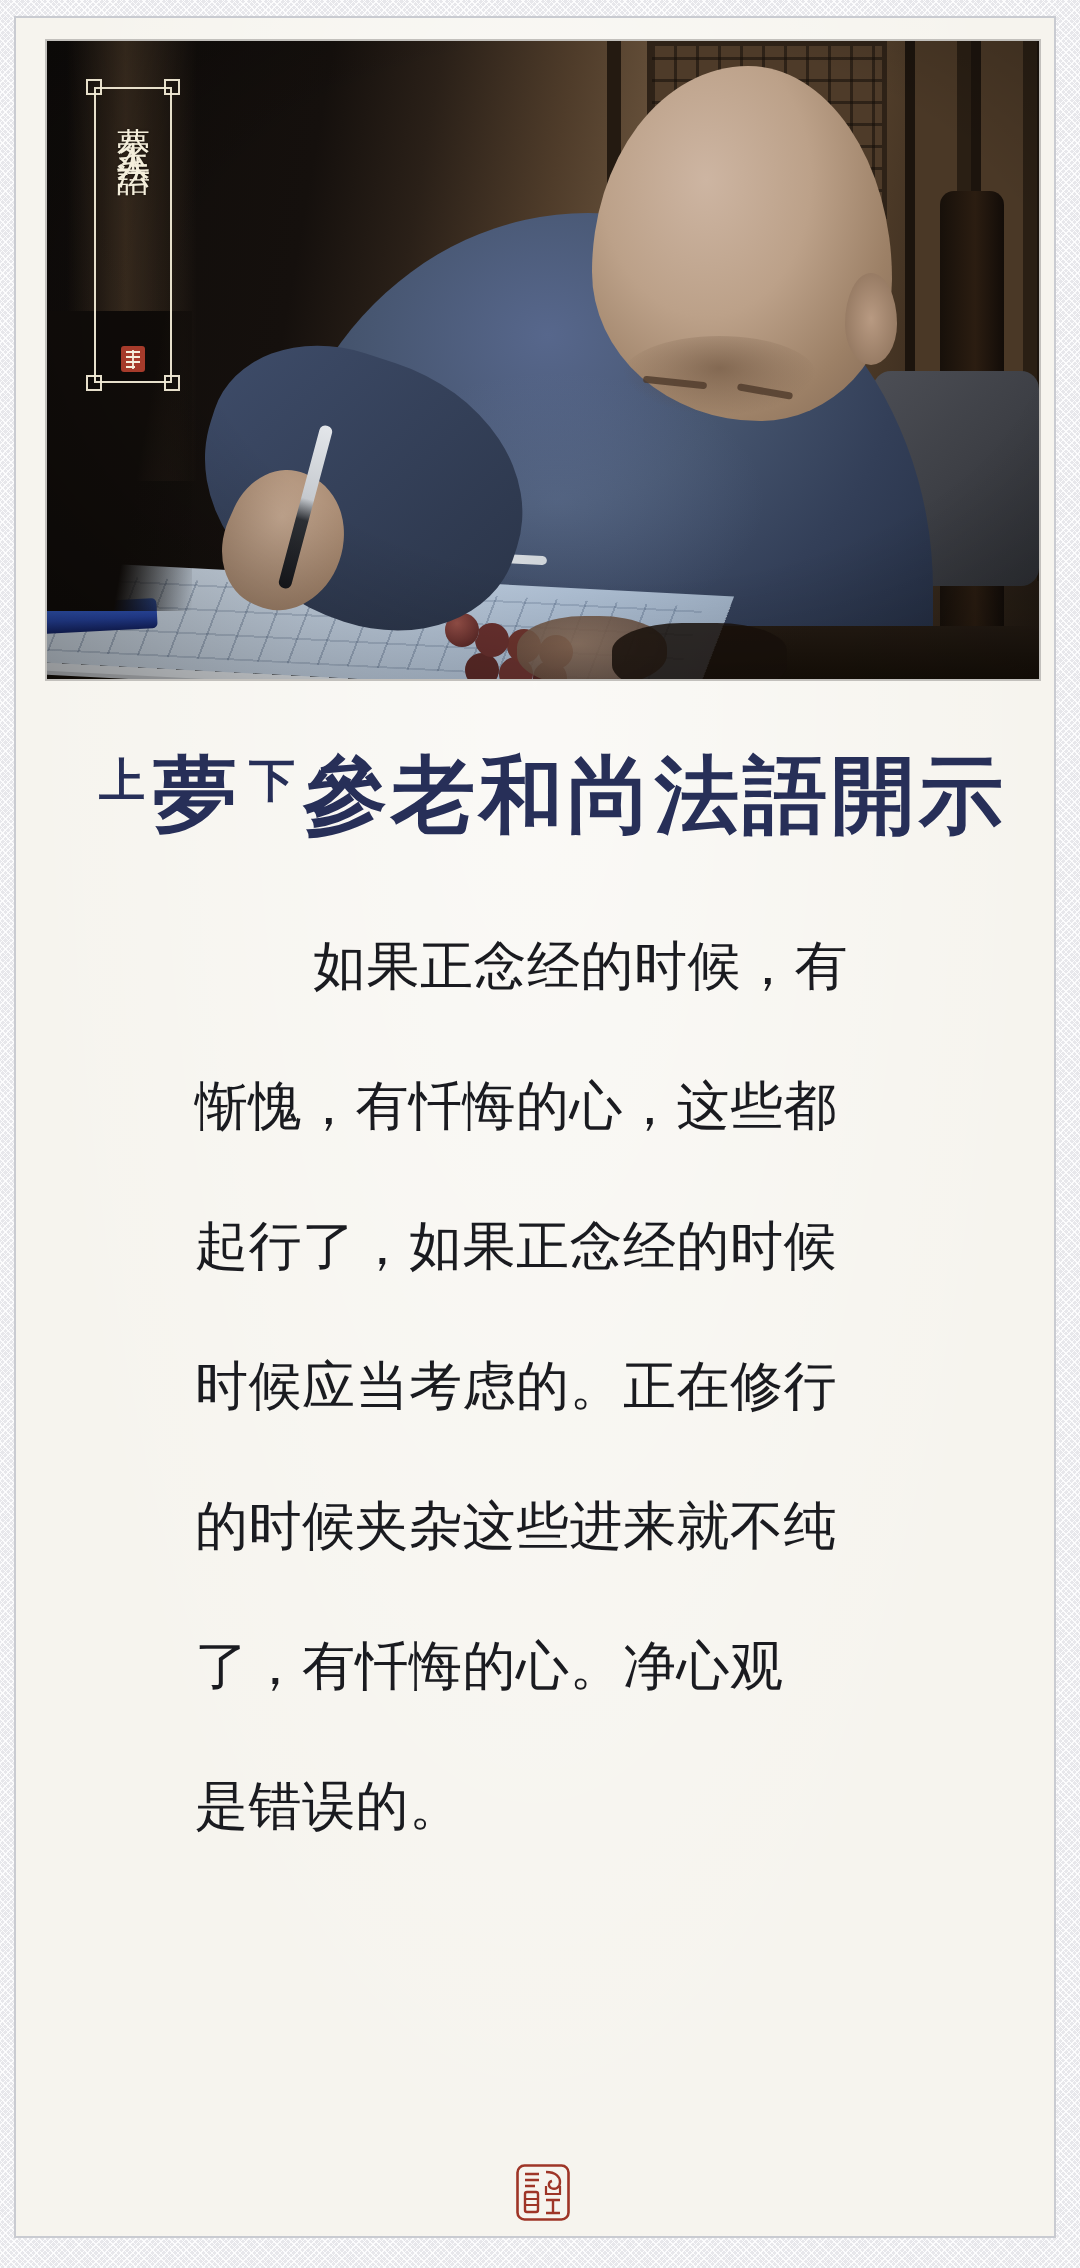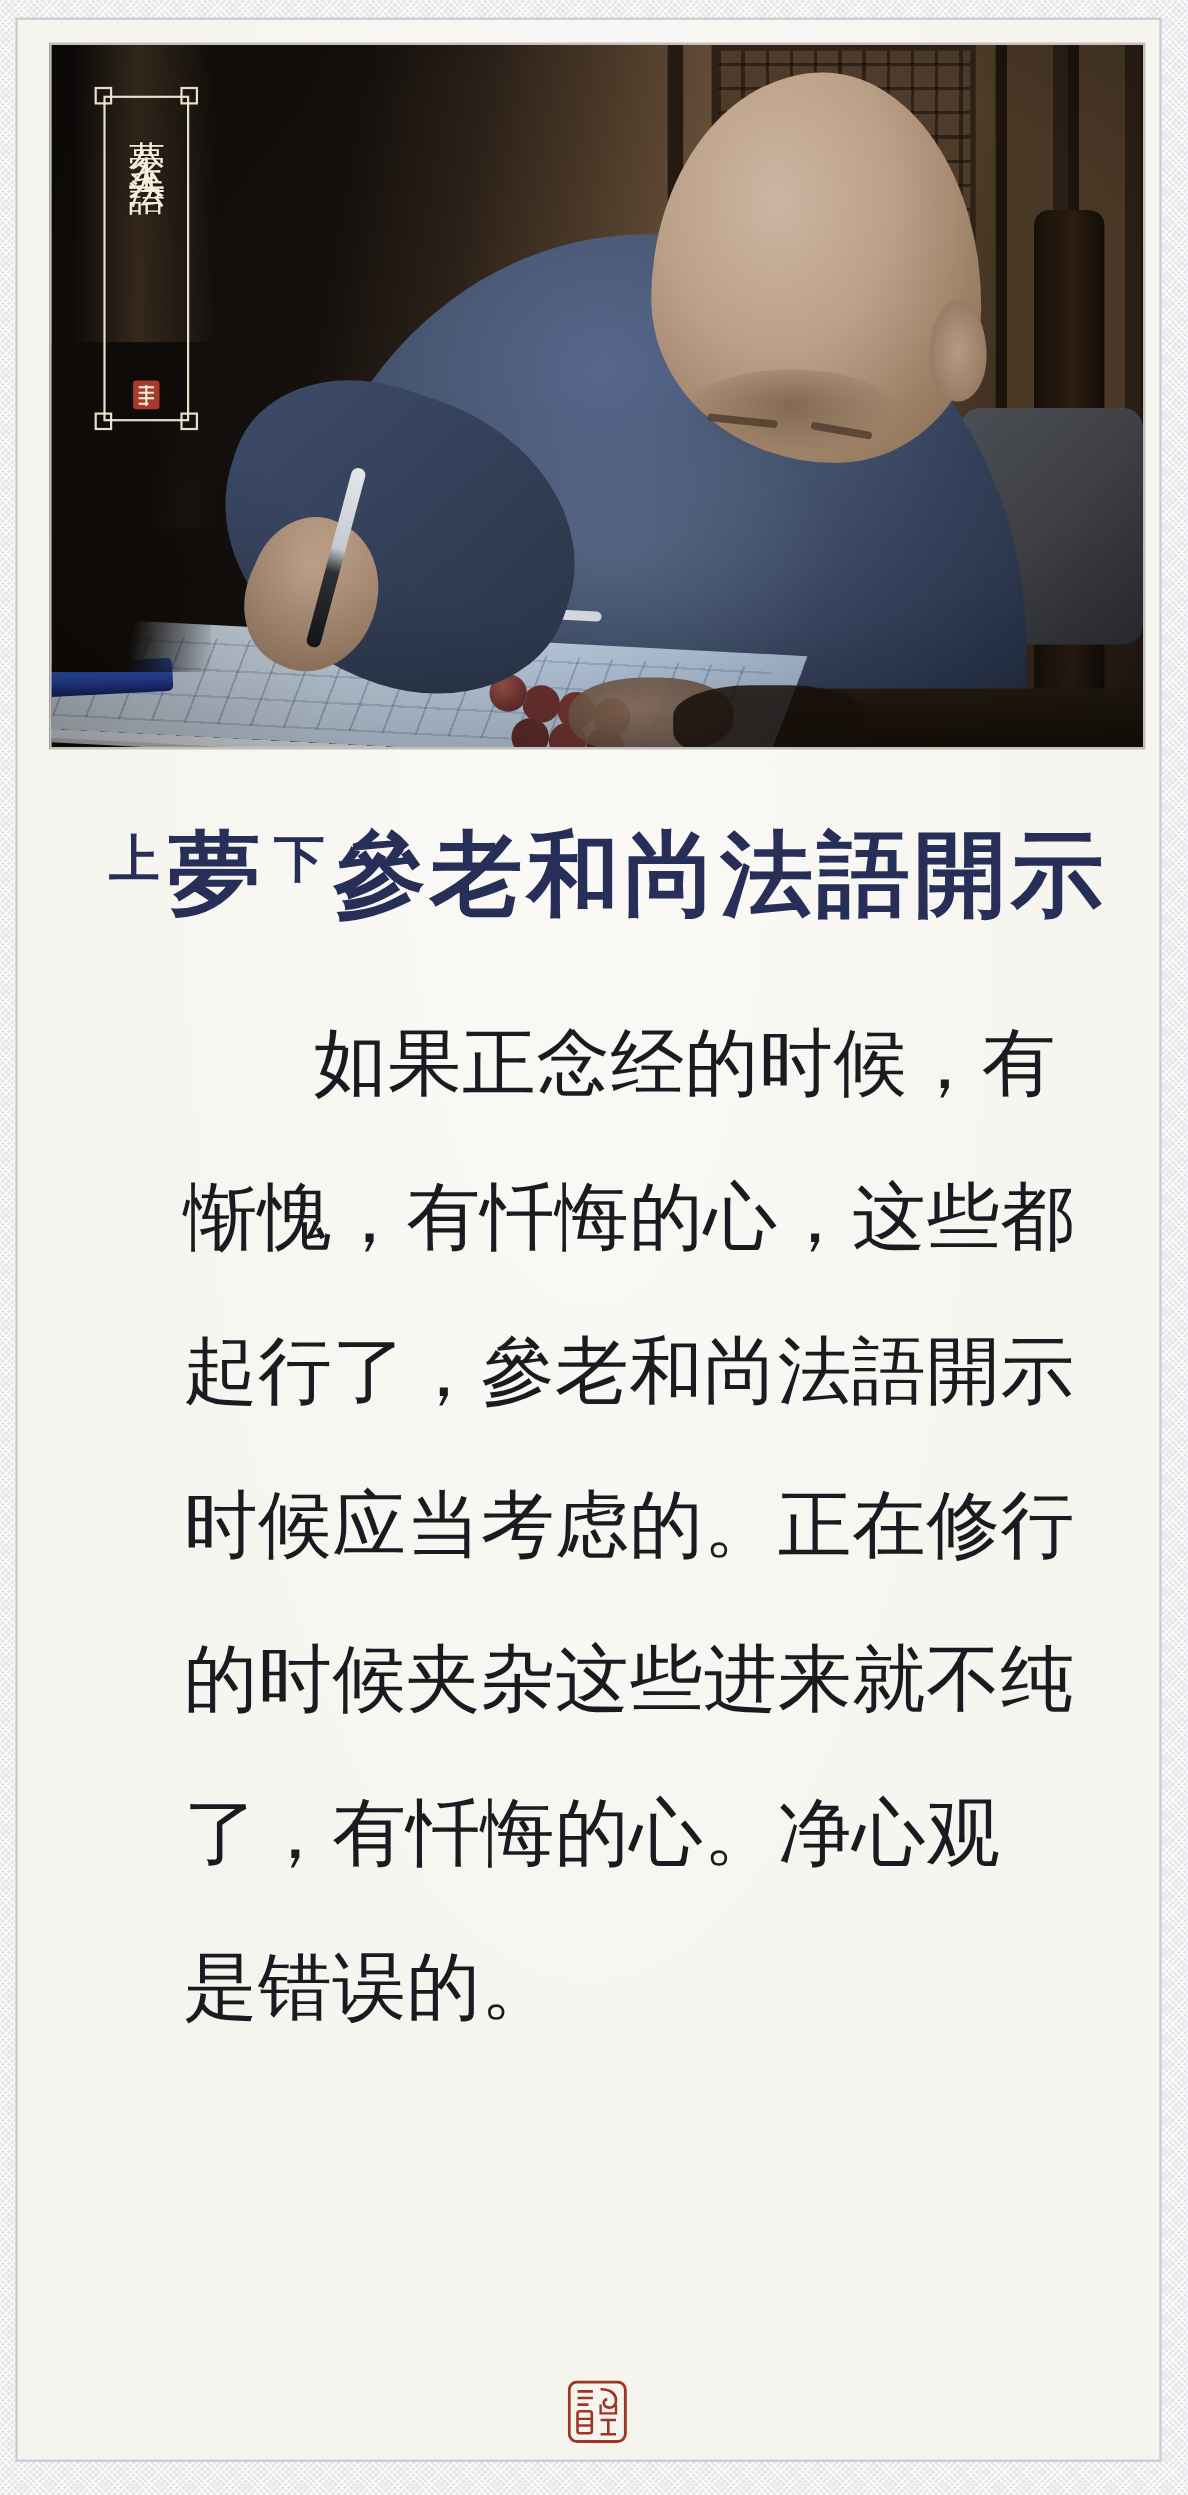--- a/index.html
+++ b/index.html
@@ -80,21 +80,21 @@
   .frame-seal{left:50%;transform:translateX(-50%);bottom:8px;width:26px;height:28px;}
   
   .heading{position:absolute;left:0;top:735px;width:100%;padding-left:36px;box-sizing:border-box;
     display:flex;justify-content:center;align-items:flex-start;gap:8px;
     color:#272f58;font-family:"DejaVu Serif",serif;font-weight:700;}
   .heading .t-big{font-size:84px;line-height:1;letter-spacing:4px;}
   .heading .t-small{font-size:46px;line-height:1;margin-top:4px;letter-spacing:0;}
   
   .body-text{position:absolute;left:151px;top:878px;width:800px;color:#1a1b20;
     font-family:"DejaVu Serif",serif;font-weight:500;}
-  .body-line{height:140px;line-height:140px;font-size:67px;letter-spacing:.5px;white-space:nowrap;}
+  .body-line{height:140px;line-height:140px;font-size:53px;letter-spacing:.5px;white-space:nowrap;margin-left:28px;}
   .body-line.indent{text-indent:118px;}
   
   .footer-seal{position:absolute;left:500px;top:2146px;width:54px;height:57px;}
 </style>
 </head>
 <body>
 
 <div class="card">
 
   <div class="photo">
@@ -145,21 +145,21 @@
   <div class="heading">
     <span class="t-small">上</span>
     <span class="t-big">夢</span>
     <span class="t-small">下</span>
     <span class="t-big">參老和尚法語開示</span>
   </div>
 
   <div class="body-text">
     <div class="body-line indent">如果正念经的时候，有</div>
     <div class="body-line">惭愧，有忏悔的心，这些都</div>
-    <div class="body-line">起行了，參老和尚法語開示</div>
+    <div class="body-line">起行了，如果正念经的时候</div>
     <div class="body-line">时候应当考虑的。正在修行</div>
     <div class="body-line">的时候夹杂这些进来就不纯</div>
     <div class="body-line">了，有忏悔的心。净心观</div>
     <div class="body-line">是错误的。</div>
   </div>
 
   <svg class="footer-seal" viewBox="0 0 54 57">
     <rect x="1.5" y="1.5" width="51" height="54" rx="7" fill="none" stroke="#9e3527" stroke-width="2.6"></rect>
     <path d="M9 10 h14 M9 16 h14 M9 22 h10" stroke="#9e3527" stroke-width="2.4" fill="none"></path>
     <rect x="9" y="28" width="13" height="20" rx="2" fill="none" stroke="#9e3527" stroke-width="2.4"></rect>

